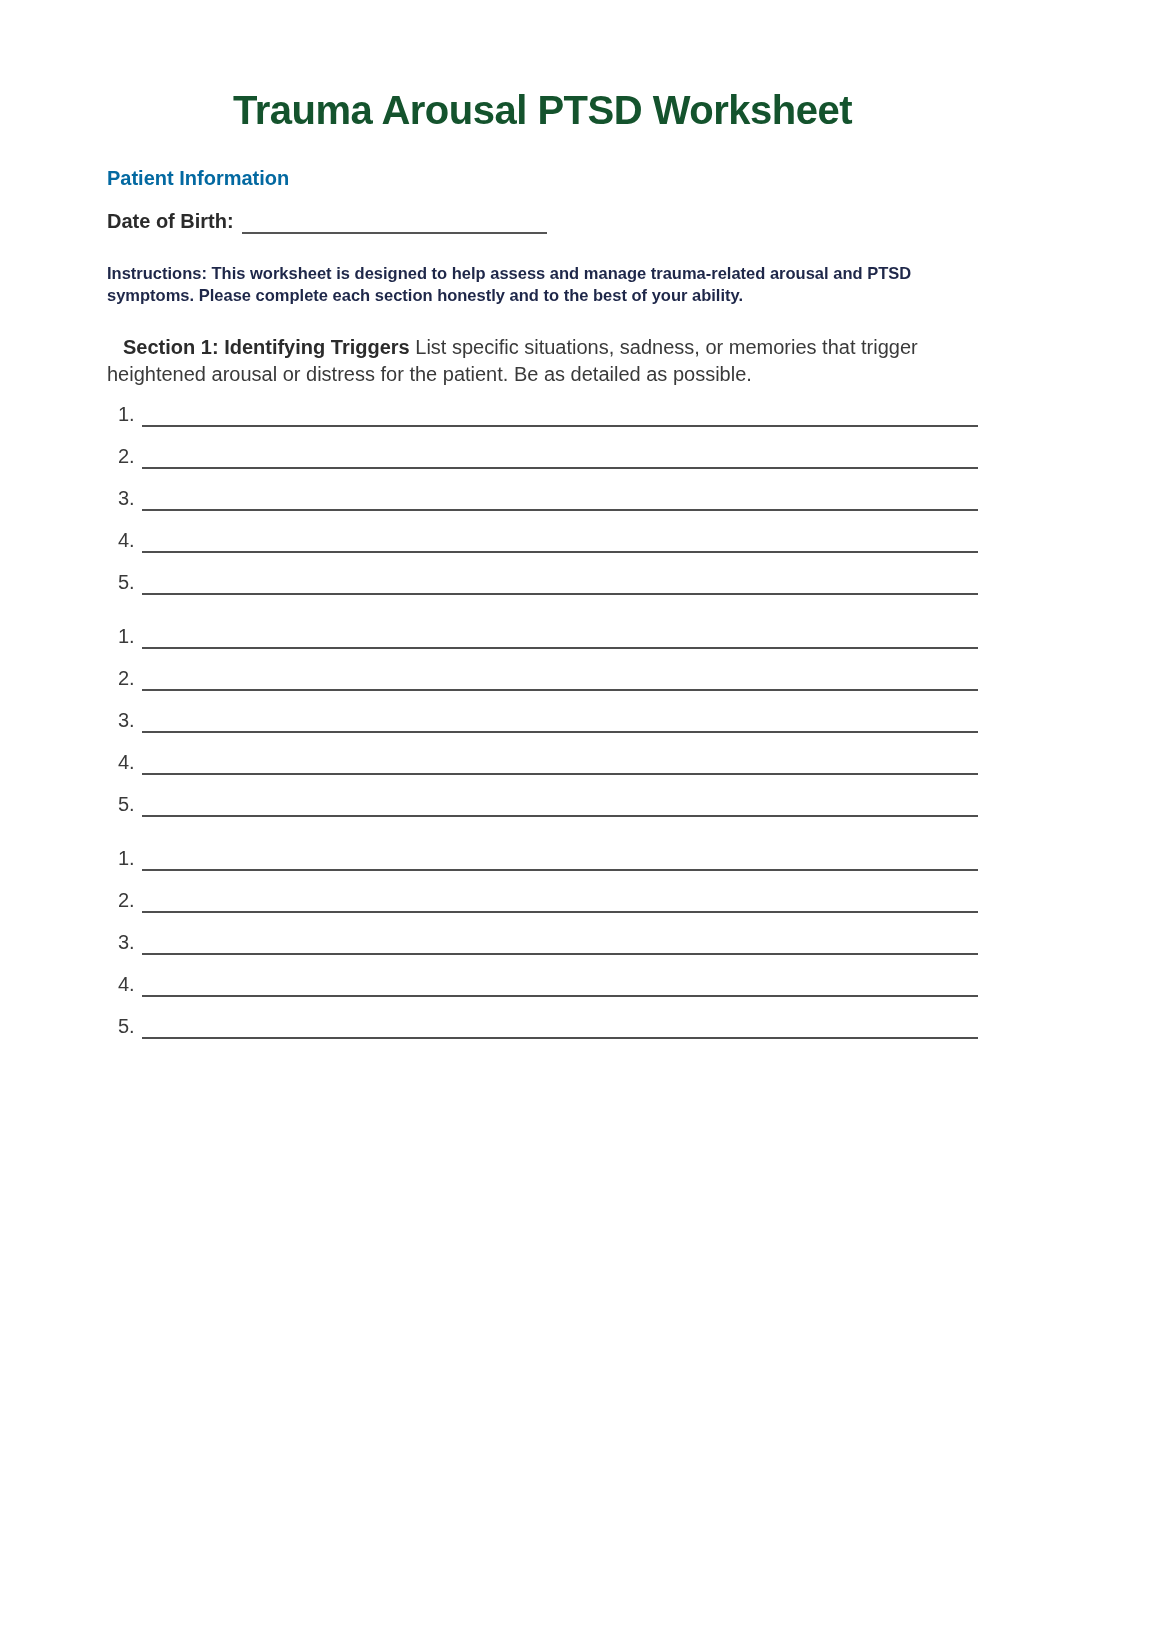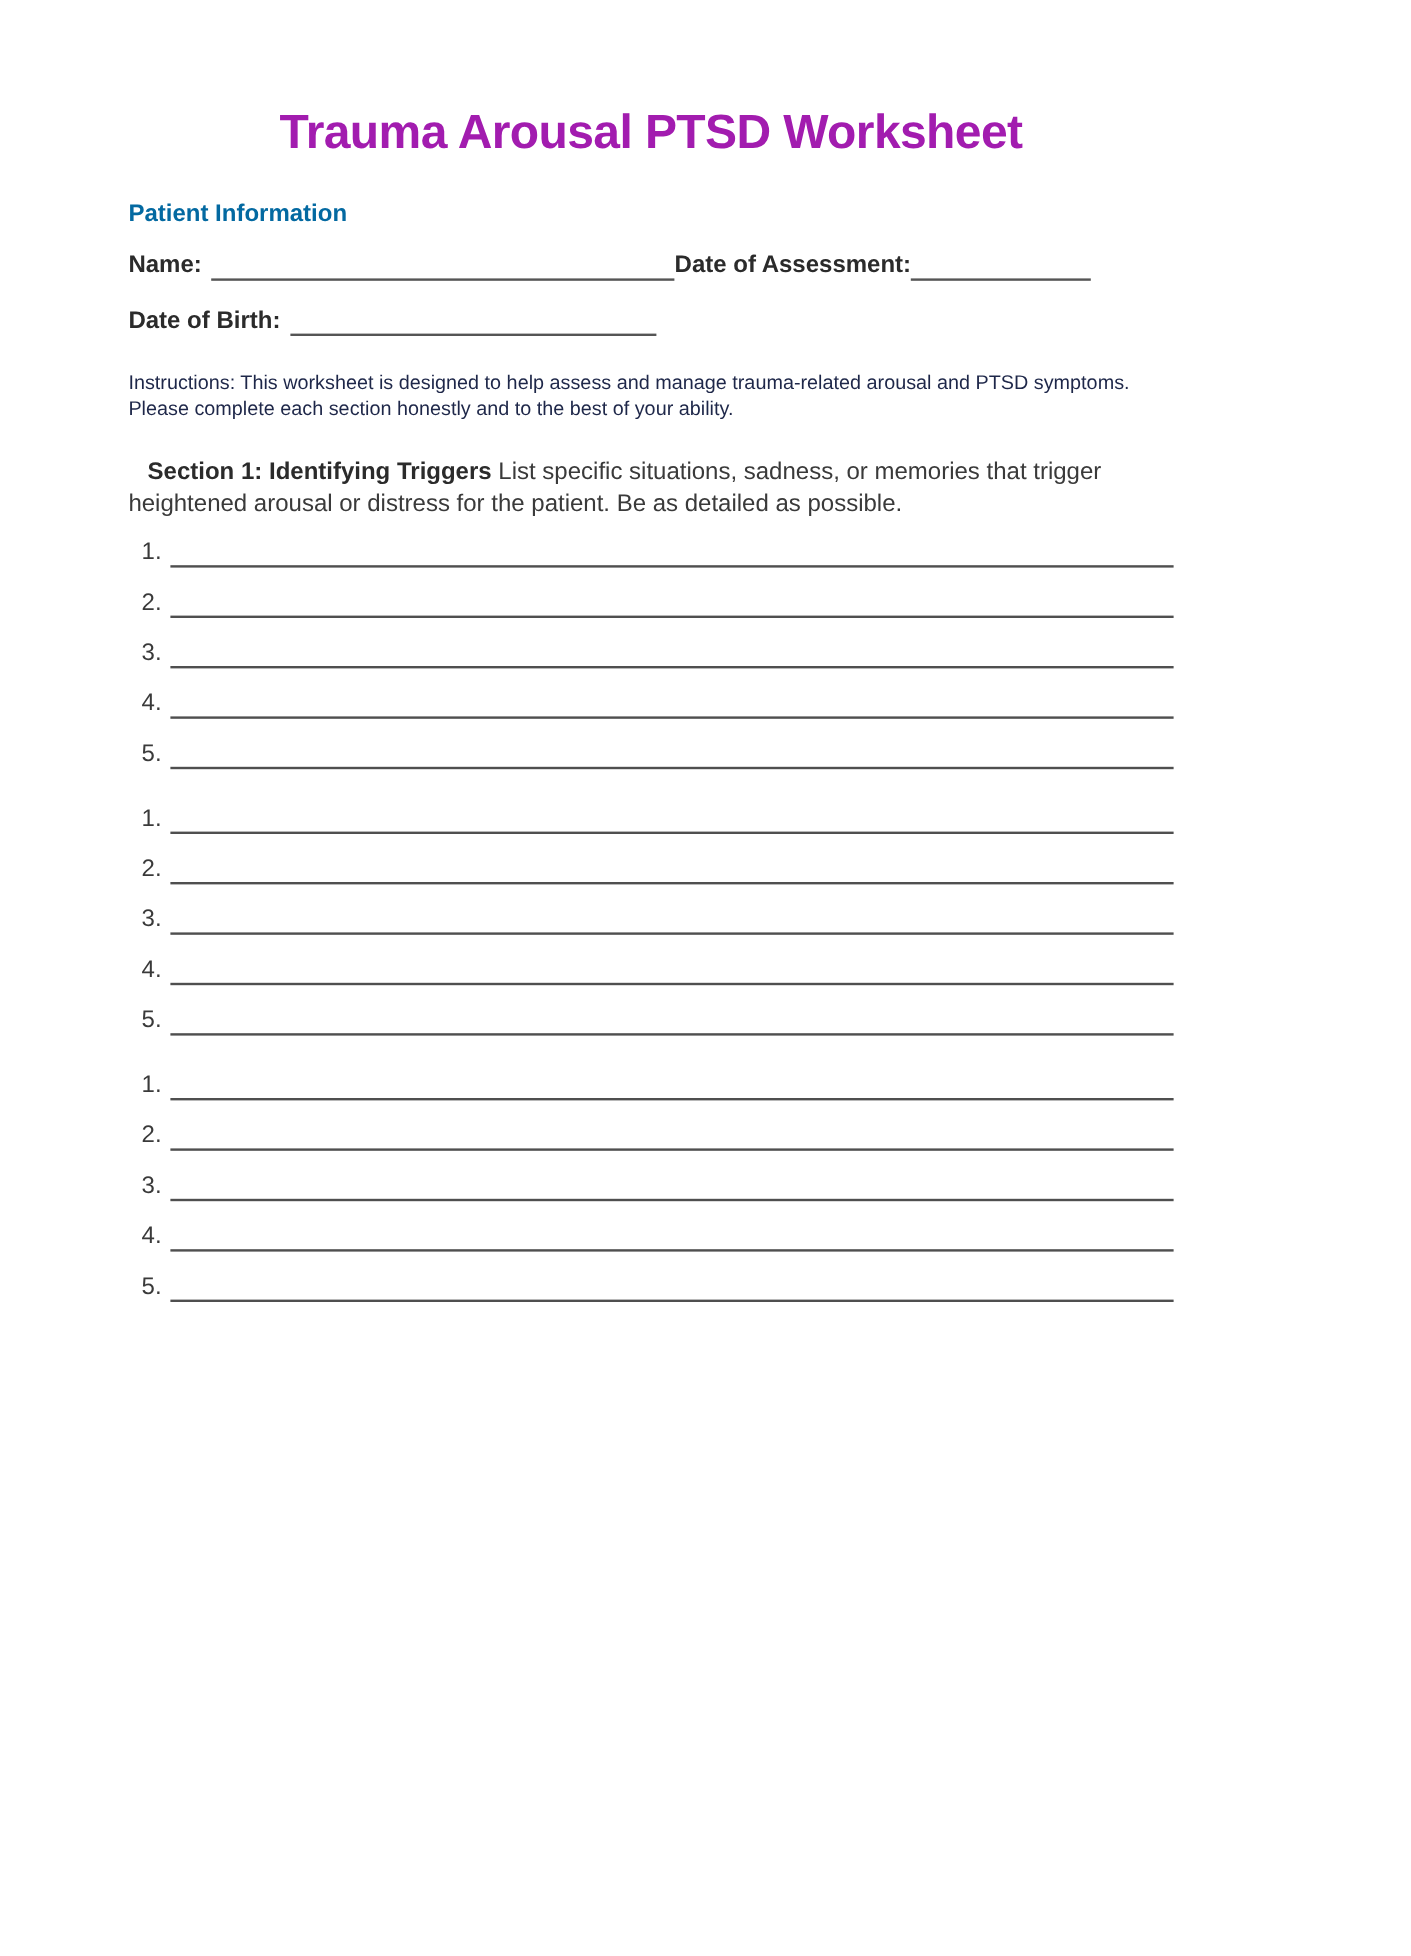--- a/index.html
+++ b/index.html
@@ -19,21 +19,21 @@
     height: 1630px;
     padding: 88px 198px 0 107px;
     background: #ffffff;
   }
   .doc-title {
     margin: 0 0 34px 0;
     font-size: 40px;
     line-height: 44px;
     font-weight: bold;
     text-align: center;
-    color: #a21caf;
+    color: #14532d;
     letter-spacing: -0.5px;
   }
   .pi-heading {
     font-size: 20px;
     line-height: 24px;
     font-weight: bold;
     color: #0369a1;
     margin: 0 0 18px 0;
   }
   .info-row {
@@ -54,21 +54,21 @@
     border-bottom: 2px solid #555555;
     height: 24px;
   }
   .name-blank { width: 386px; margin-left: 8px; }
   .assess-blank { width: 150px; }
   .dob-blank { width: 305px; margin-left: 8px; }
   .instructions {
     margin: 28px 0 28px 0;
     font-size: 16.5px;
     line-height: 22px;
-    font-weight: normal;
+    font-weight: bold;
     color: #1e2749;
   }
   .section {
     margin: 0 0 30px 0;
   }
   .sec-text {
     margin: 0 0 14px 0;
     font-size: 20px;
     line-height: 26.5px;
     color: #3a3a3a;
@@ -98,26 +98,20 @@
 </style>
 </head>
 <body>
 
 <div class="page">
 
   <h1 class="doc-title">Trauma Arousal PTSD Worksheet</h1>
 
   <div class="pi-heading">Patient Information</div>
 
-  <div class="info-row">
-    <span class="lbl">Name:</span>
-    <span class="blank name-blank"></span>
-    <span class="lbl">Date of Assessment:</span>
-    <span class="blank assess-blank"></span>
-  </div>
 
   <div class="info-row">
     <span class="lbl">Date of Birth:</span>
     <span class="blank dob-blank"></span>
   </div>
 
   <p class="instructions">Instructions: This worksheet is designed to help assess and manage trauma-related arousal and PTSD symptoms. Please complete each section honestly and to the best of your ability.</p>
 
   <div class="section">
     <p class="sec-text"><strong>Section 1: Identifying Triggers</strong> <span>List specific situations, sadness, or memories that trigger heightened arousal or distress for the patient. Be as detailed as possible.</span></p>

